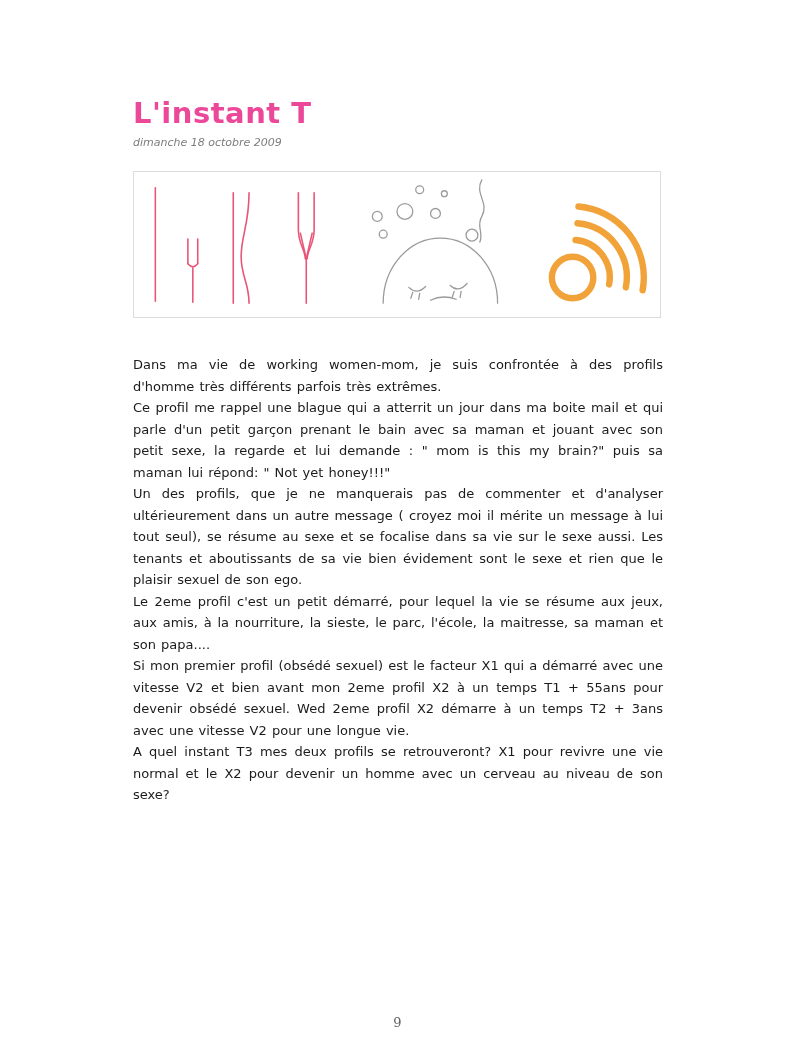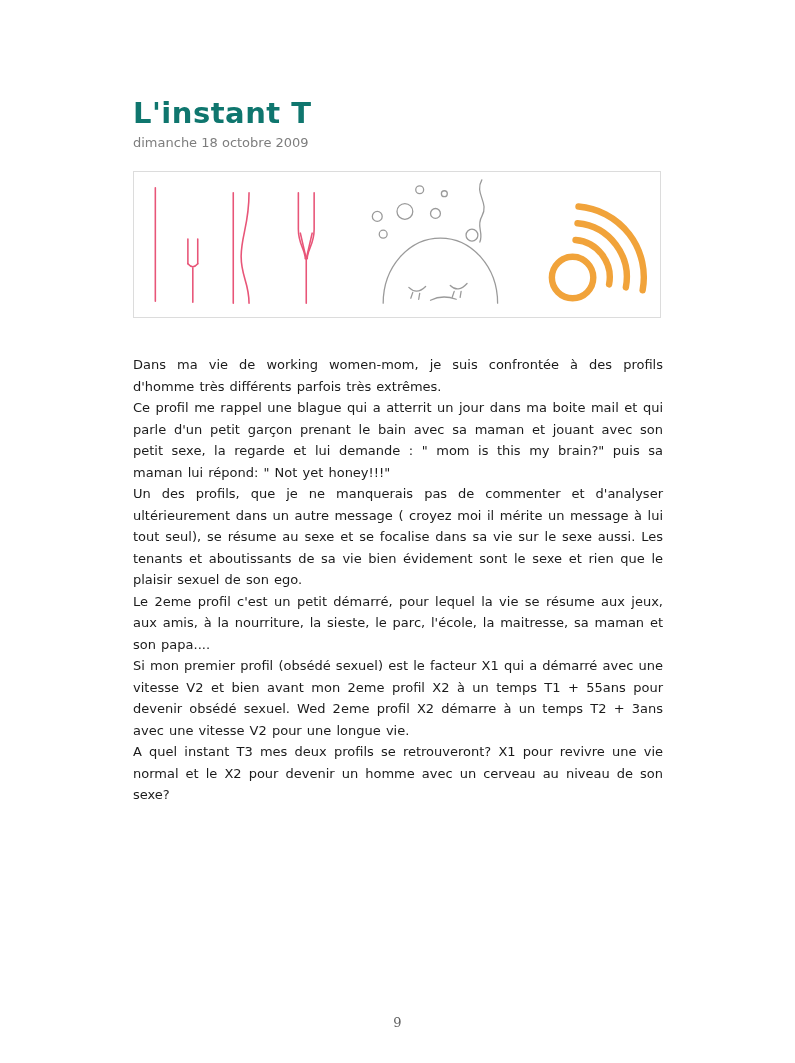--- a/index.html
+++ b/index.html
@@ -26,22 +26,23 @@
   .post-title {
     font-size: 29px;
     line-height: 32px;
     font-weight: bold;
     letter-spacing: 0.5px;
     font-family: "DejaVu Sans", "Liberation Sans", sans-serif;
   }
 
   .post-date {
     margin-top: 6px;
-    font-size: 13px;
+    font-size: 11px;
     line-height: 16px;
+    font-style: italic;
     color: #7d7d7d;
   }
 
   .banner {
     margin-top: 20px;
     width: 528px;
     height: 147px;
     border: 1px solid #dcdcdc;
     background: #ffffff;
   }
@@ -66,21 +67,21 @@
     font-size: 13px;
     color: #5f5f5f;
   }
 </style>
 </head>
 <body>
 
 <div class="page">
   <div class="content">
 
-    <h1 class="post-title" style="color: #0f766e;">L'instant T</h1>
+    <h1 class="post-title" style="color: #ec4899;">L'instant T</h1>
 
     <div class="post-date">dimanche 18 octobre 2009</div>
 
     <div class="banner">
       <svg viewBox="0 0 528 147" xmlns="http://www.w3.org/2000/svg">
 
         <g fill="none" stroke-width="1.6" stroke-linecap="round" stroke="#e85578">
           <path d="M 19,16 L 19,131"></path>
           <path d="M 52,68 L 52,93"></path>
           <path d="M 62,68 L 62,93"></path>

